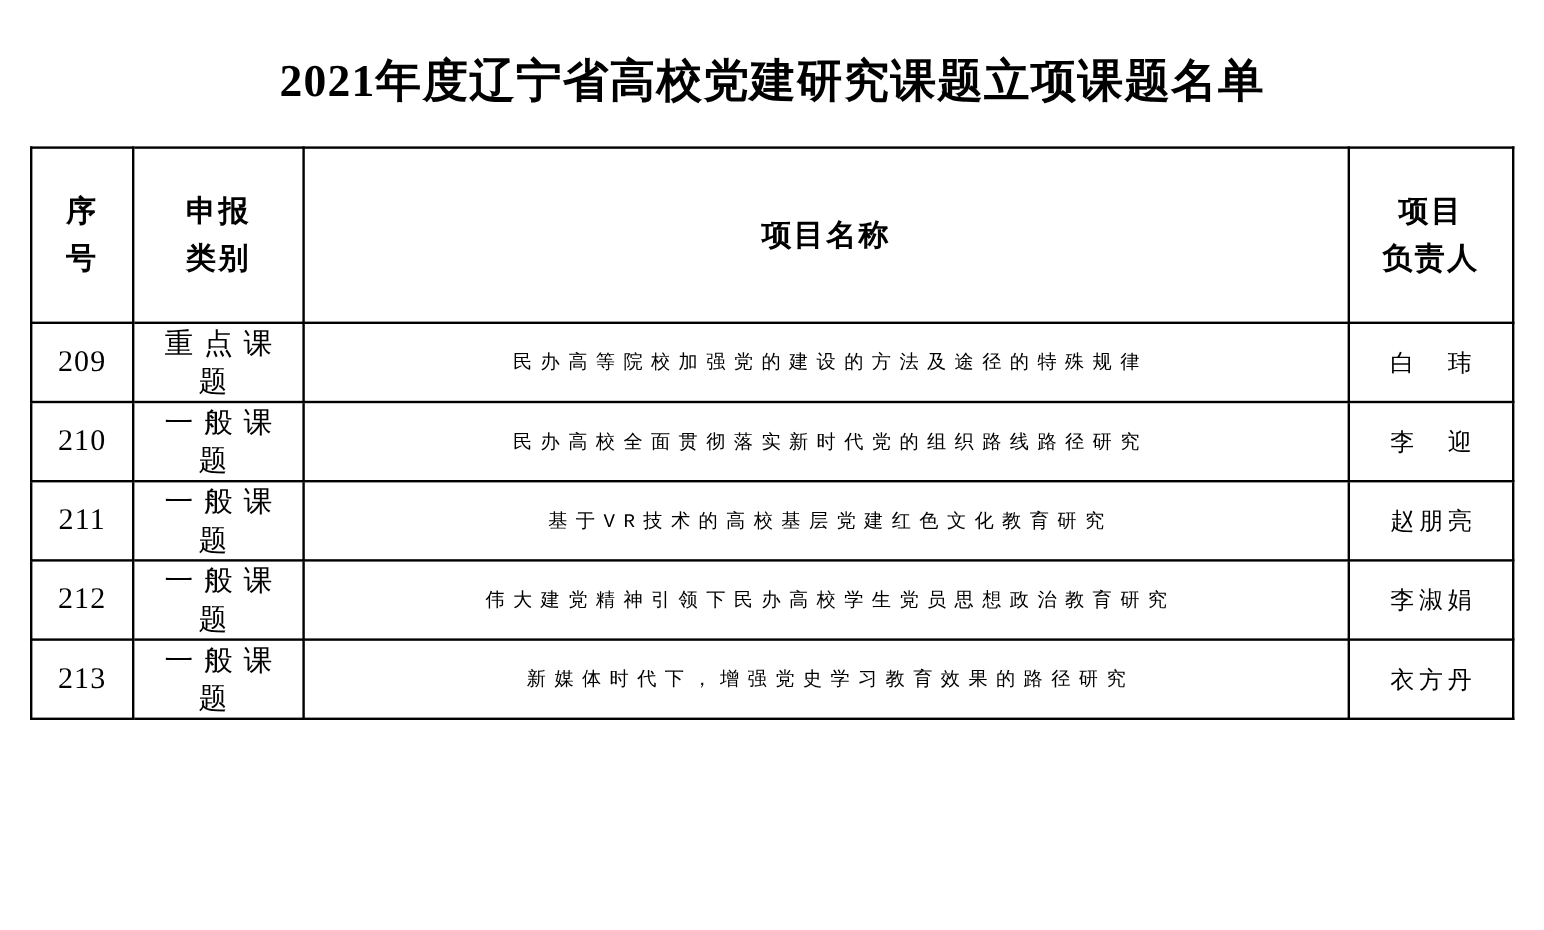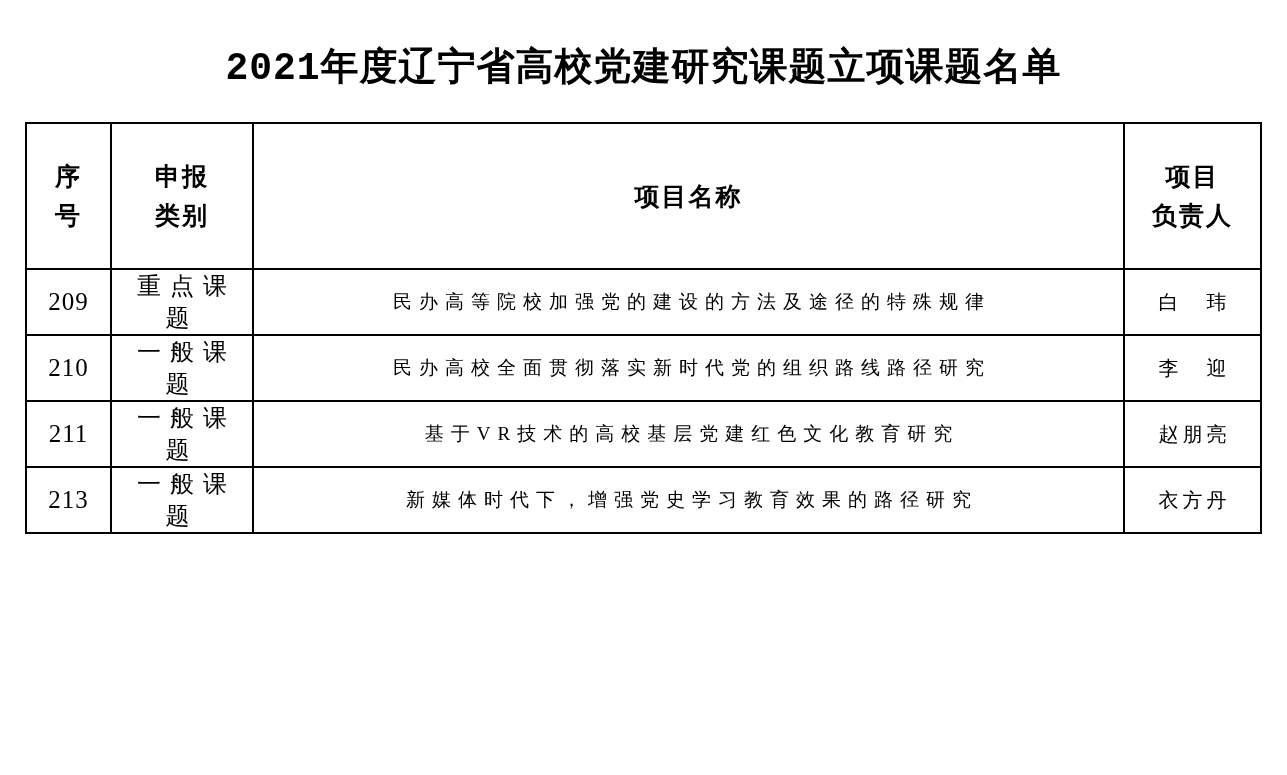--- a/index.html
+++ b/index.html
@@ -18,21 +18,21 @@
   .doc-title {
     position: absolute;
     top: 44px;
     left: 0;
     width: 1287px;
     text-align: center;
     font-size: 38px;
     line-height: 1.3;
     font-weight: bold;
     letter-spacing: 1px;
-    font-family: Liberation Mono, monospace;
+    font-family: Liberation Serif, serif;
   }
   table.project-table {
     position: absolute;
     left: 25px;
     top: 122px;
     width: 1235px;
     border-collapse: collapse;
     table-layout: fixed;
   }
   .project-table th,
@@ -58,23 +58,24 @@
     letter-spacing: 1px;
     margin-top: 25px;
   }
   td.c-cat {
     font-size: 24px;
     letter-spacing: 9px;
     text-indent: 9px;
     font-family: Liberation Serif, serif;
   }
   td.c-proj {
-    font-size: 19px;
+    font-size: 16px;
     letter-spacing: 7px;
     text-indent: 7px;
+    font-family: Liberation Mono, monospace;
   }
   td.c-leader {
     font-size: 20px;
     letter-spacing: 4px;
     text-indent: 4px;
   }
 </style>
 </head>
 <body>
 
@@ -114,20 +115,26 @@
     <td class="c-leader">李　迎</td>
   </tr>
 
   <tr>
     <td class="c-no">211</td>
     <td class="c-cat">一般课题</td>
     <td class="c-proj">基于VR技术的高校基层党建红色文化教育研究</td>
     <td class="c-leader">赵朋亮</td>
   </tr>
 
+  <tr>
+    <td class="c-no">212</td>
+    <td class="c-cat">一般课题</td>
+    <td class="c-proj">伟大建党精神引领下民办高校学生党员思想政治教育研究</td>
+    <td class="c-leader">李淑娟</td>
+  </tr>
 
   <tr>
     <td class="c-no">213</td>
     <td class="c-cat">一般课题</td>
     <td class="c-proj">新媒体时代下，增强党史学习教育效果的路径研究</td>
     <td class="c-leader">衣方丹</td>
   </tr>
 </tbody>
 </table>
 

